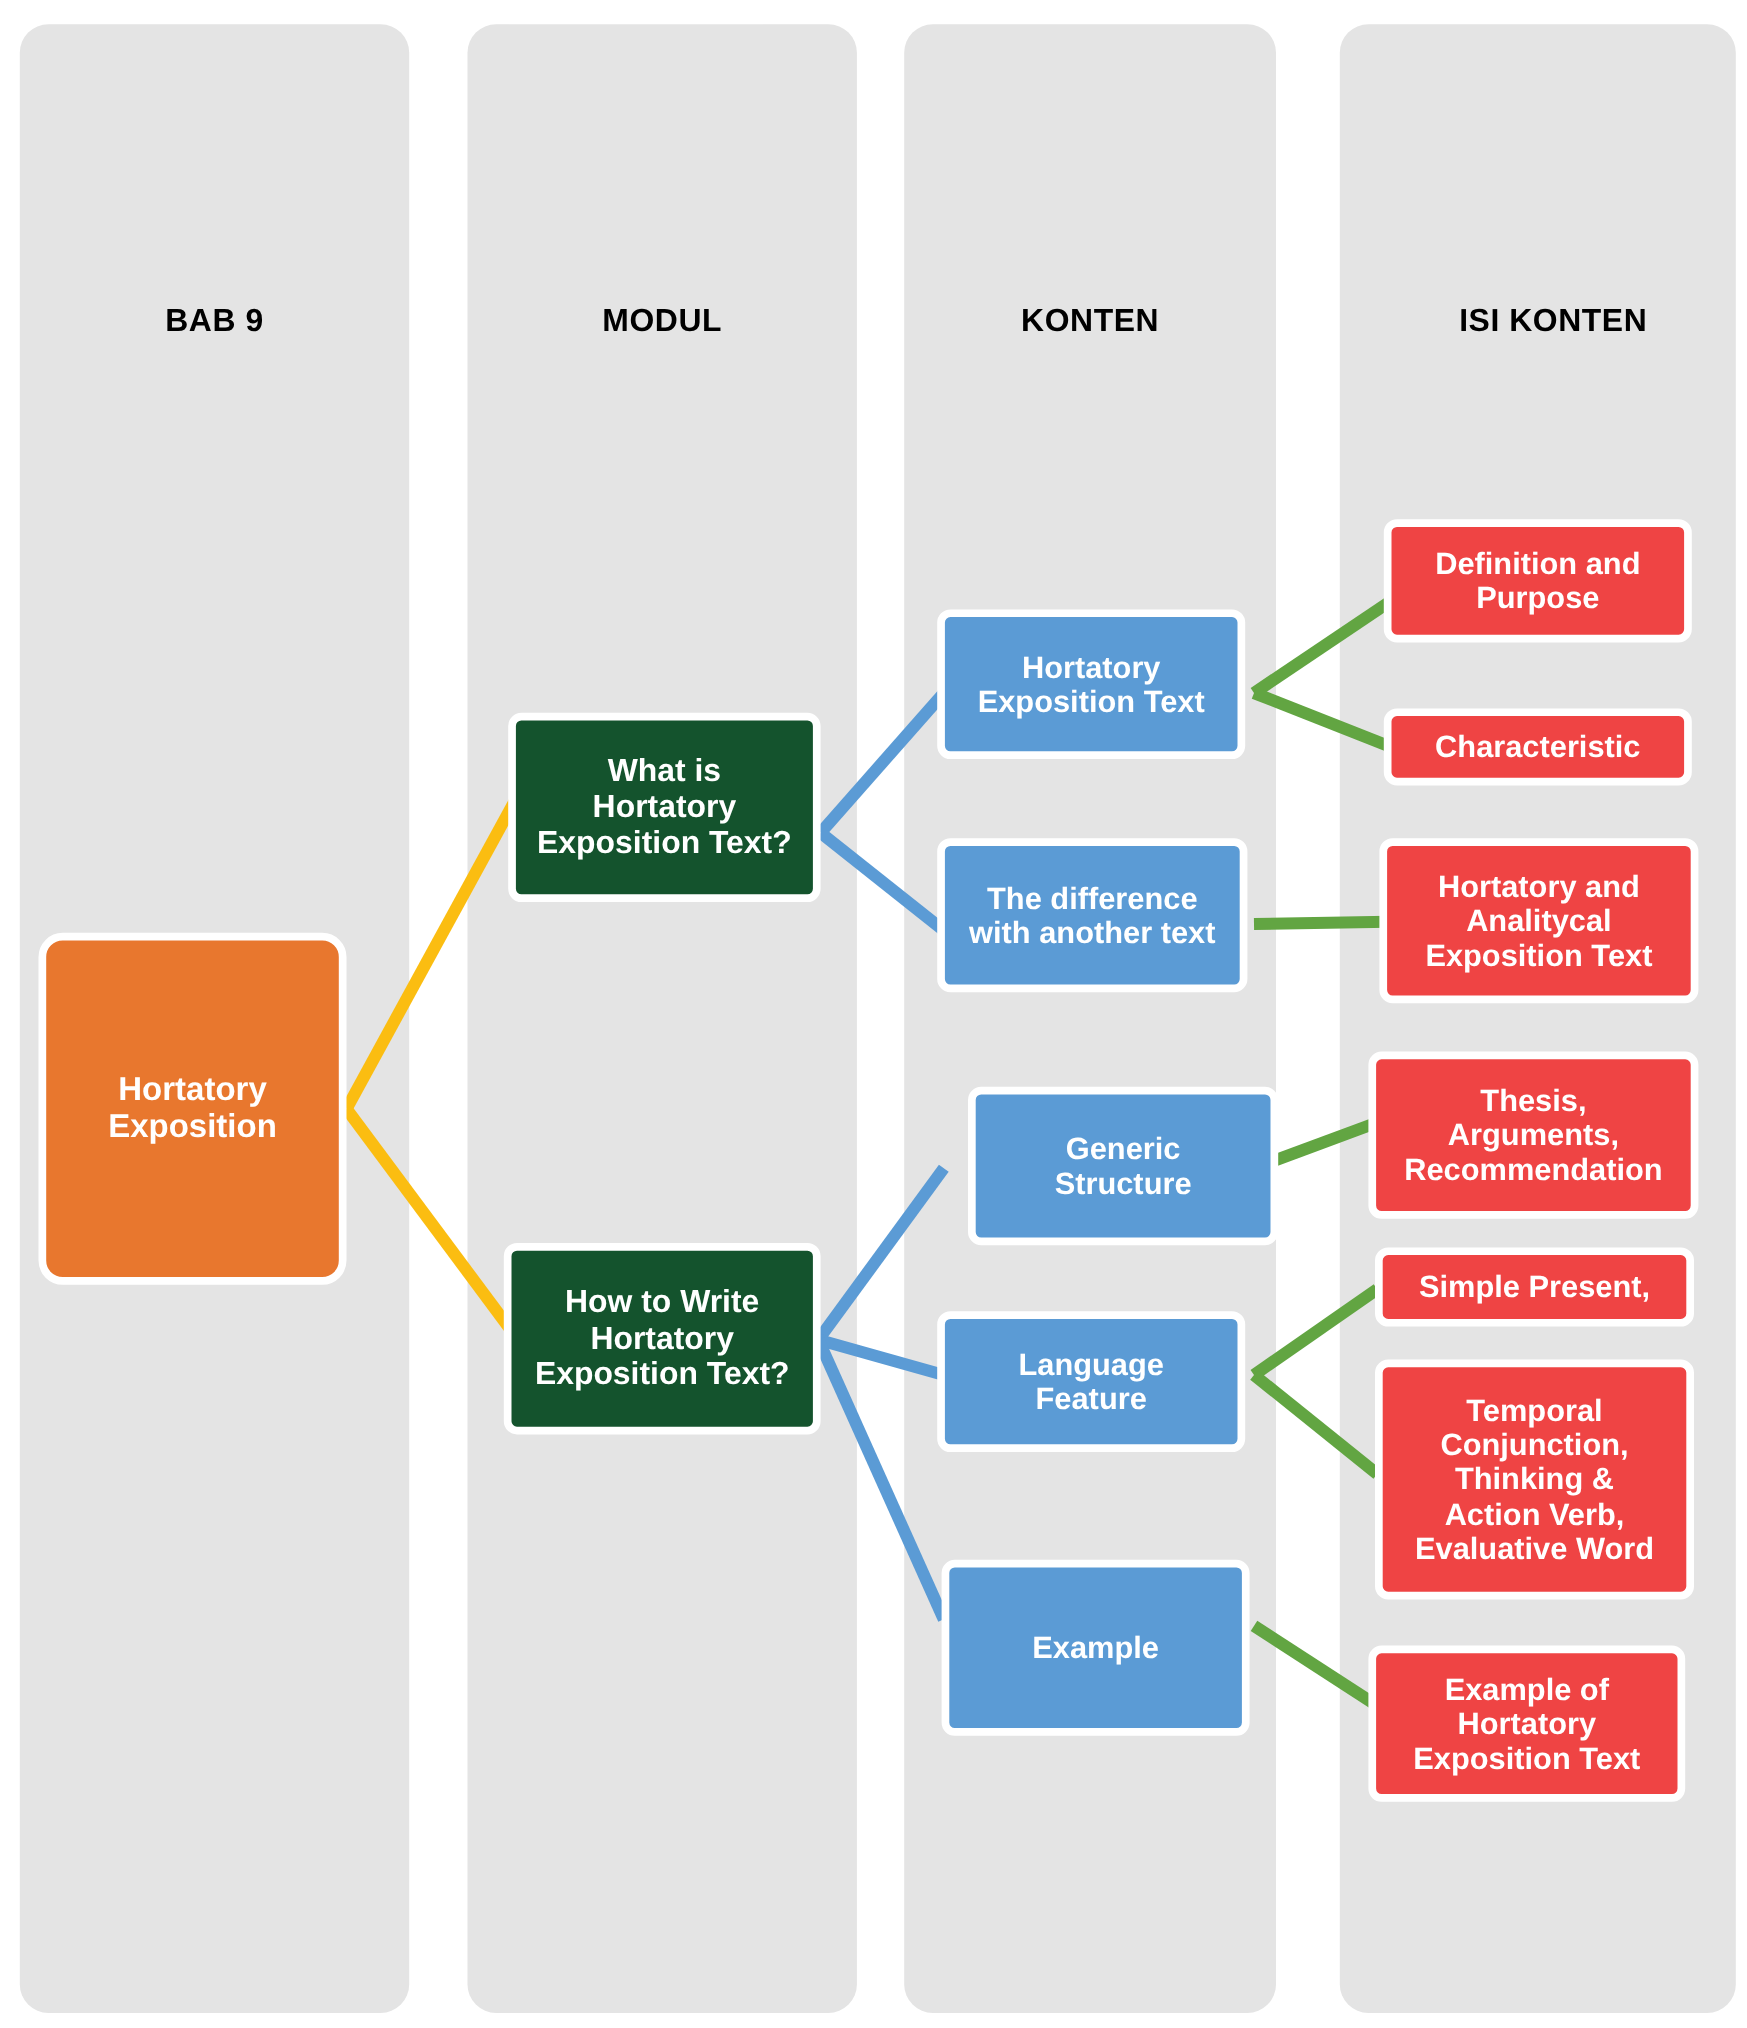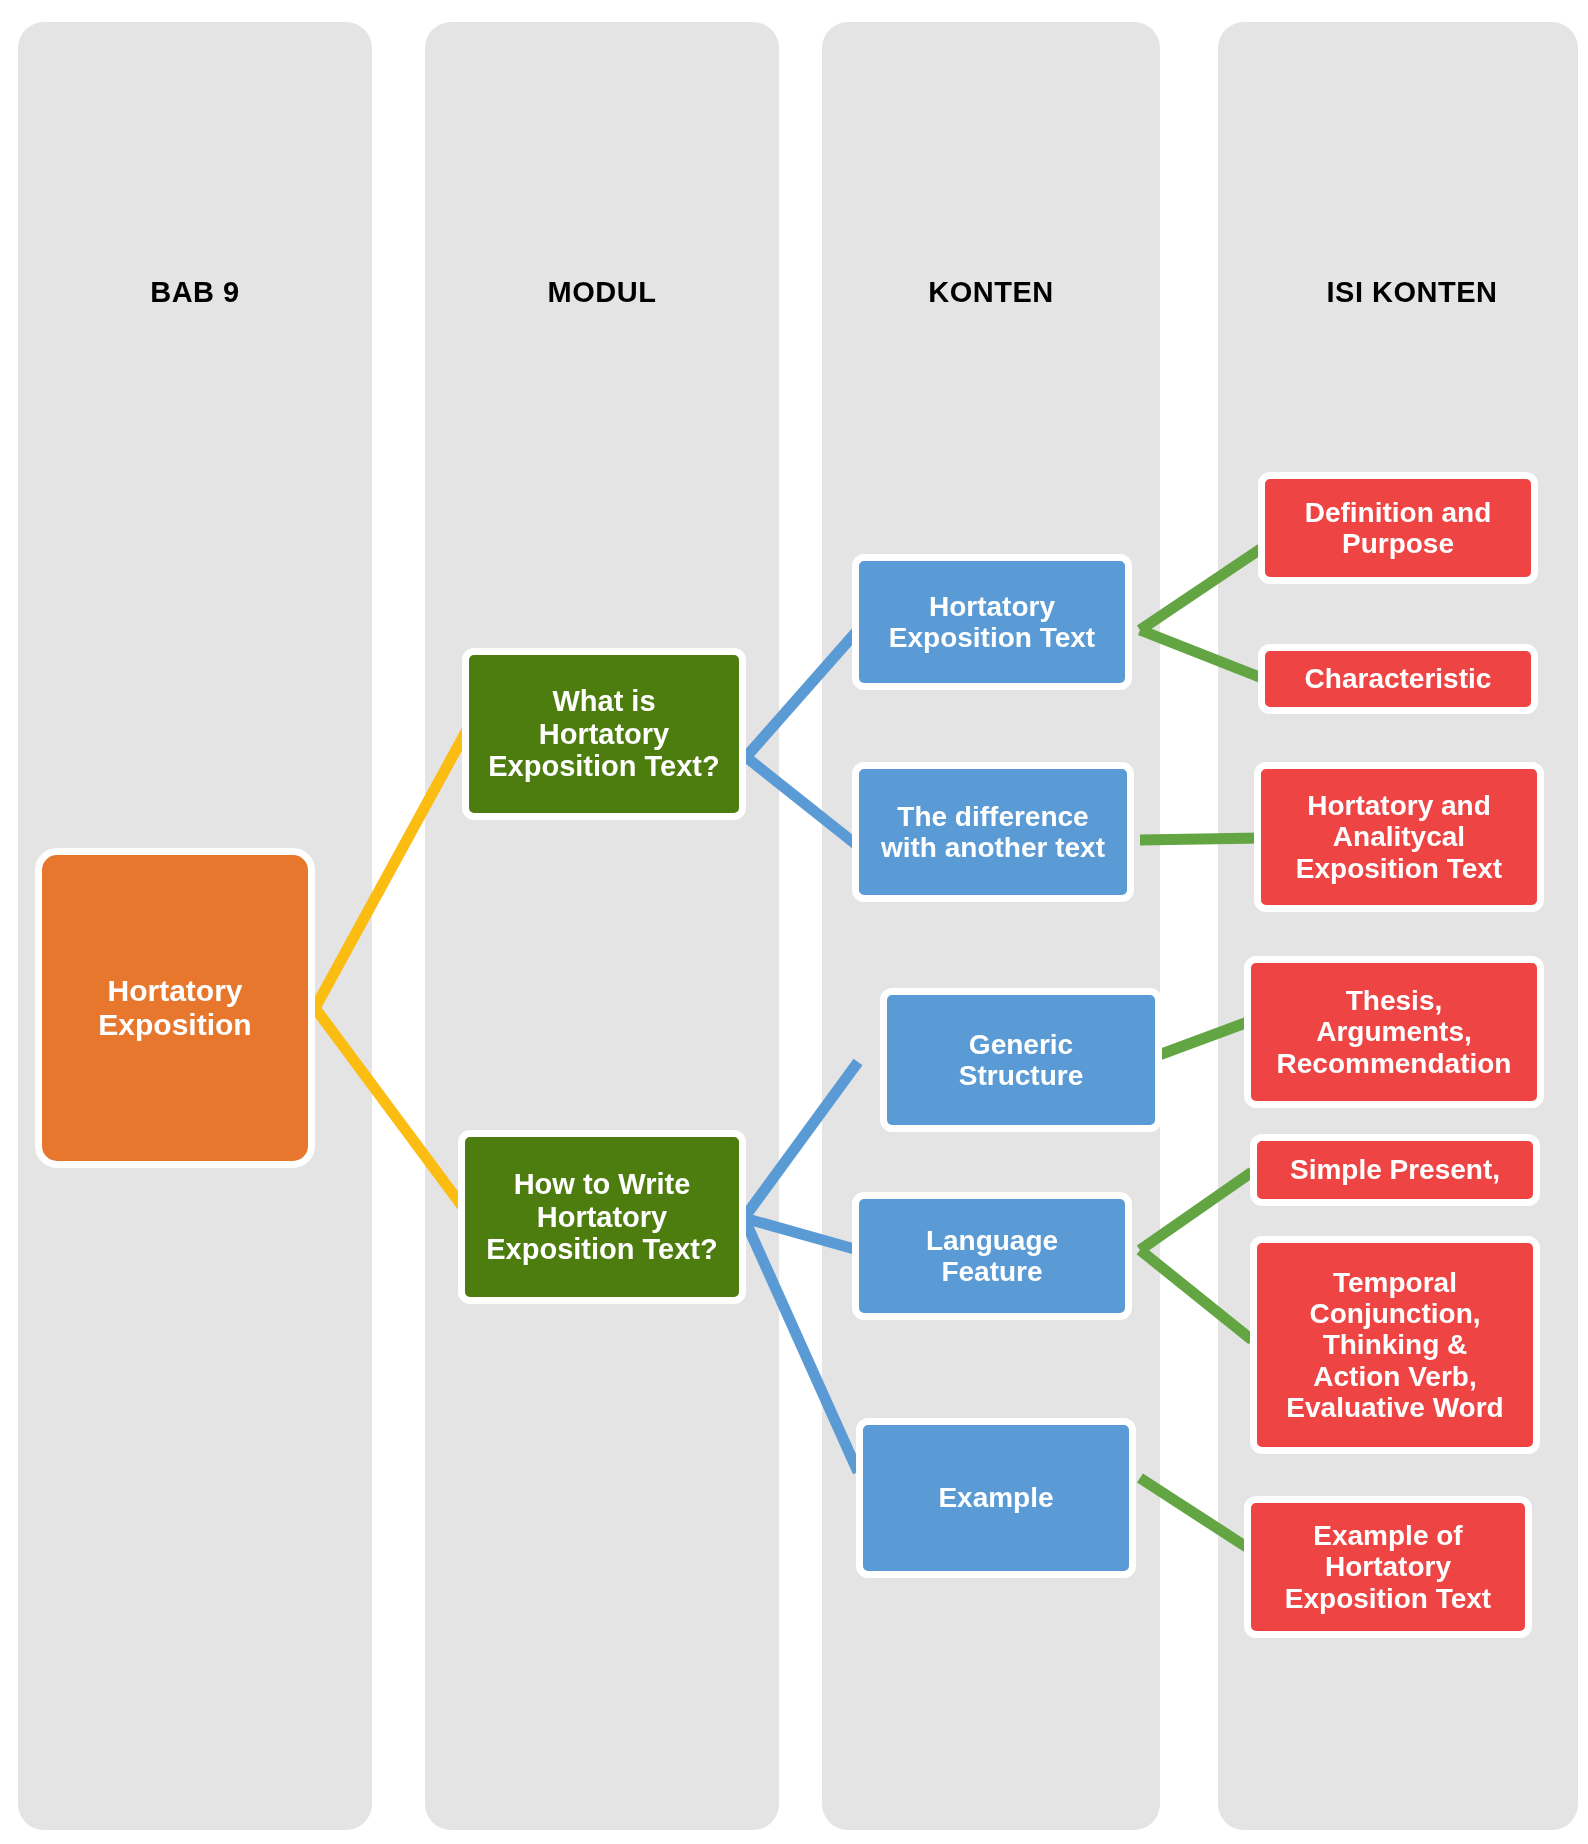--- a/index.html
+++ b/index.html
@@ -52,21 +52,21 @@
     text-align: center;
     color: #ffffff;
     font-weight: bold;
     border-radius: 12px;
     border: 7px solid #ffffff;
     line-height: 1.12;
     white-space: pre-line;
     padding: 2px 6px;
   }
   .node.orange { background: #e8772e; border-radius: 22px; }
-  .node.yellow { background: #4d7c0f; }
+  .node.yellow { background: #14532d; }
   .node.blue   { background: #5b9bd5; }
   .node.green  { background: #ef4444; }
 </style>
 </head>
 <body>
 
 <div id="canvas">
 
   <div class="column" style="left:18px; top:22px; width:354px; height:1808px;"></div>
   <div class="column" style="left:425px; top:22px; width:354px; height:1808px;"></div>

